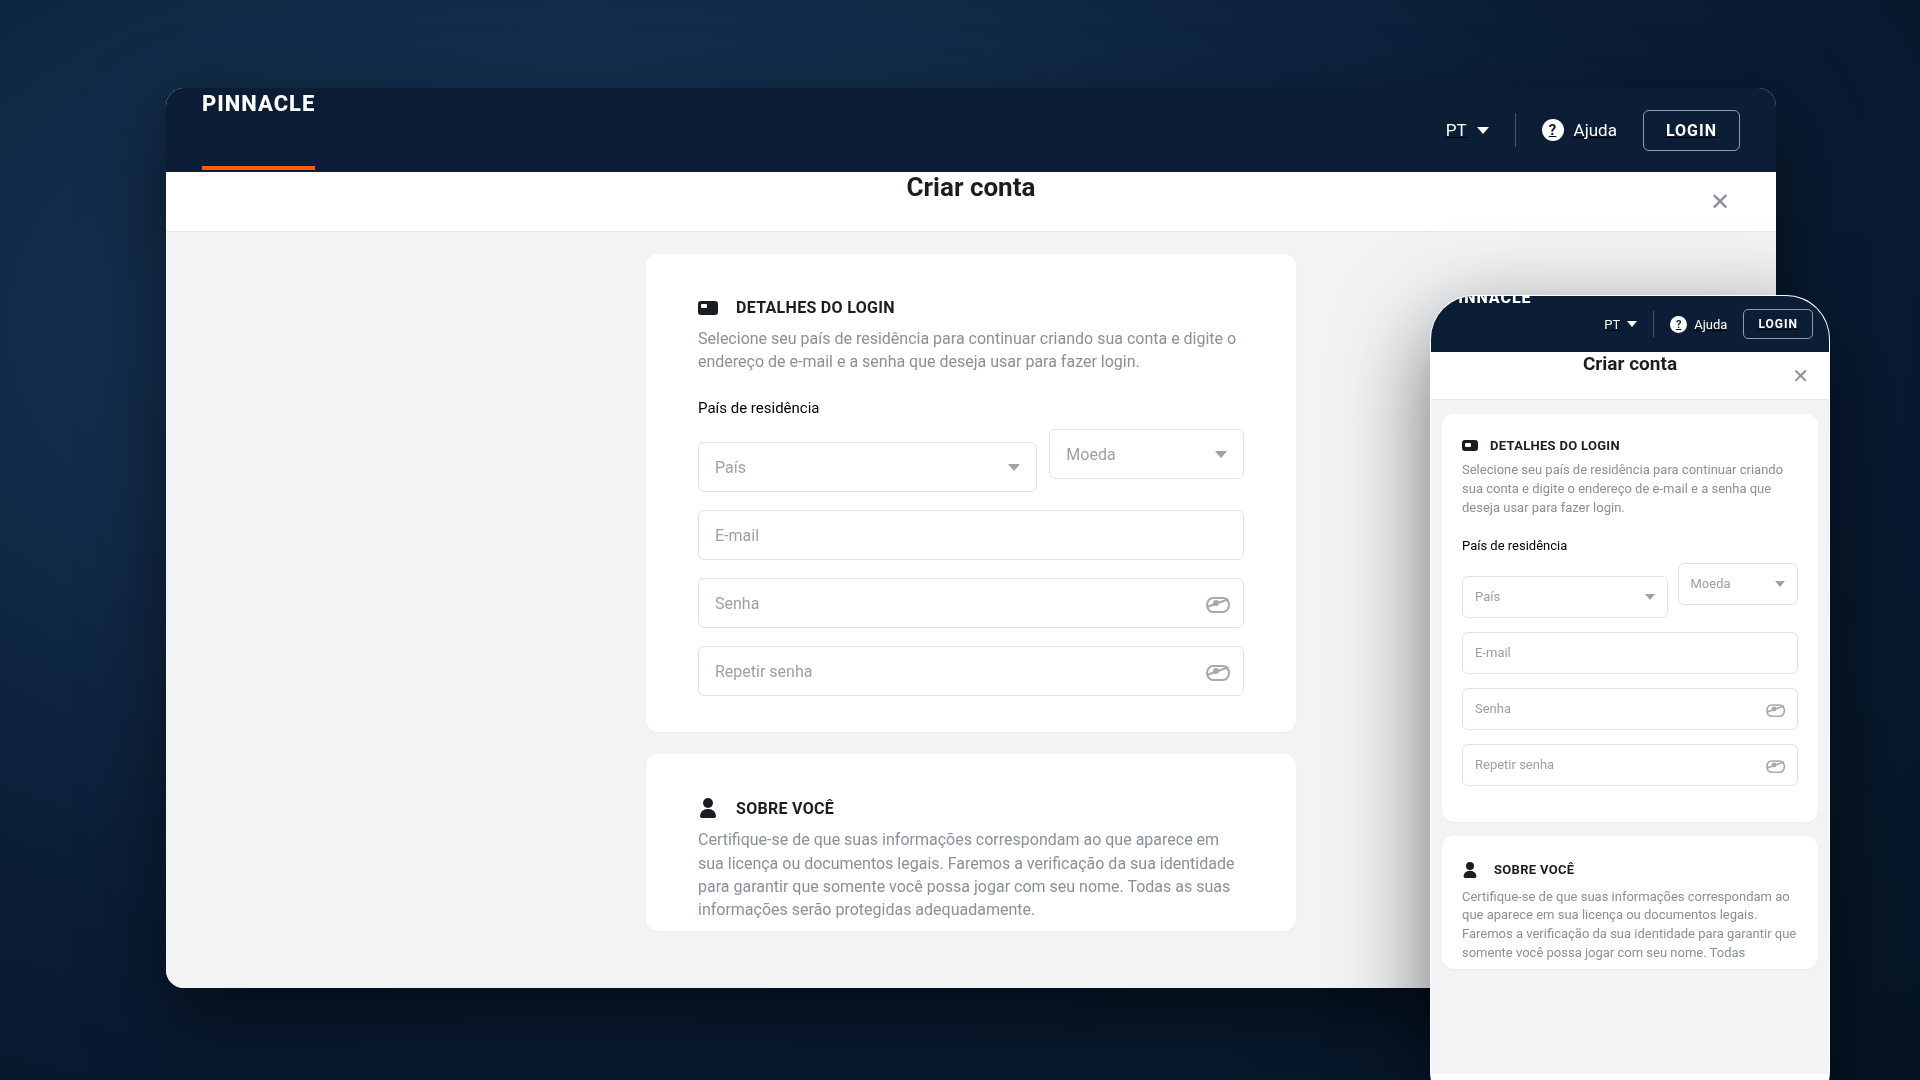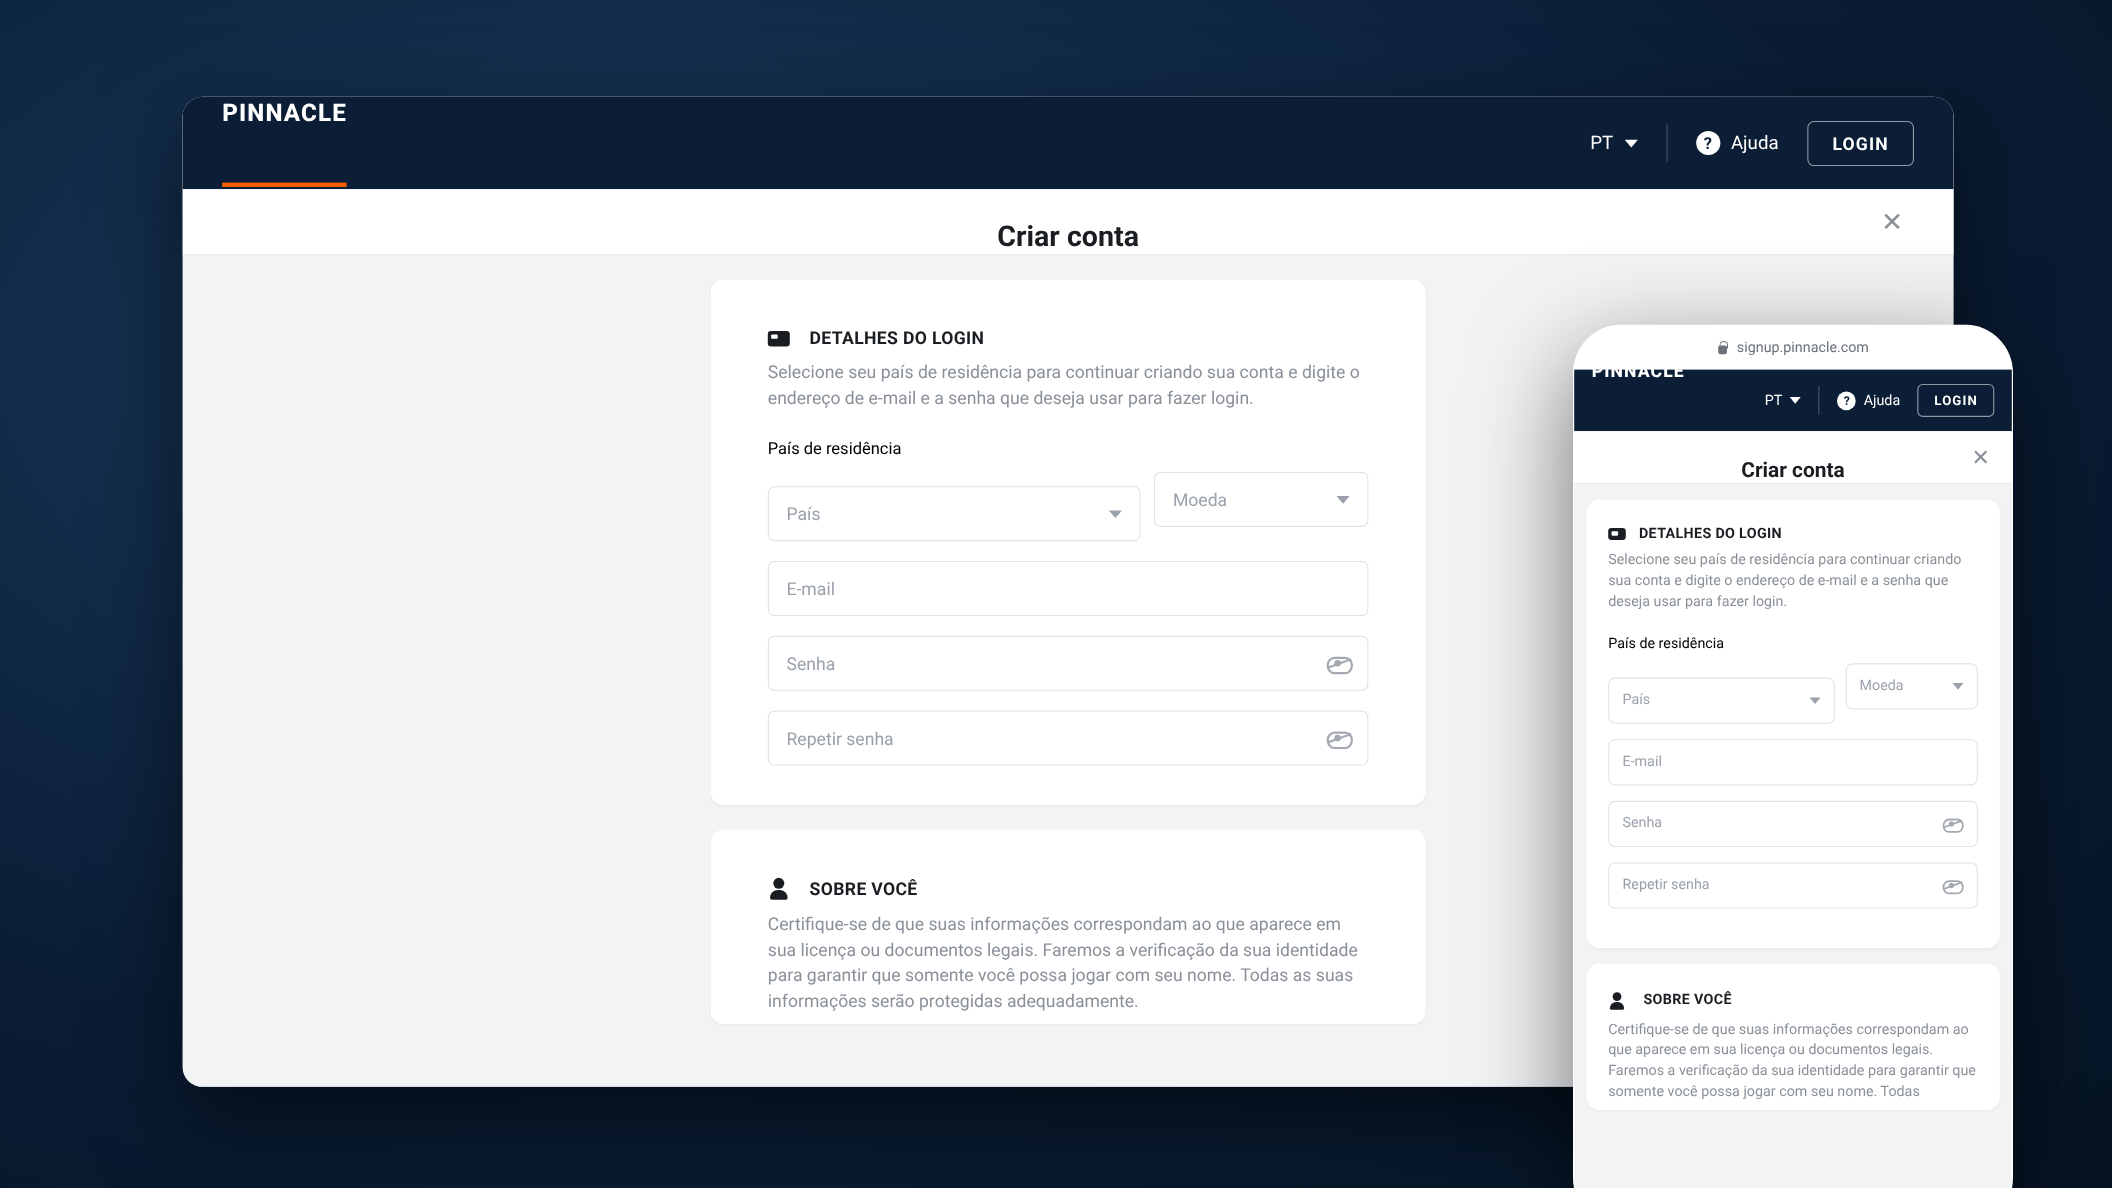--- a/index.html
+++ b/index.html
@@ -47,20 +47,21 @@
   height: 4px;
   width: 100%;
   background: #ff5c00;
   margin-top: 2px;
 }
 
 .header-right {
   display: flex;
   align-items: center;
   gap: 26px;
+  text-decoration: underline;
 }
 
 .lang-picker {
   display: flex; align-items: center; gap: 10px; color: #fff; font-size: 17px;
 }
 .chevron-down {
   width: 0; height: 0; border-left: 6px solid transparent; border-right: 6px solid transparent; border-top: 7px solid #fff;
 }
 
 .header-divider { width: 1px; height: 34px; background: rgba(255,255,255,.25);}
@@ -80,21 +81,21 @@
   border-radius: 6px;
   font-size: 16px;
   background: transparent;
 }
 
 .page-title-bar {
   height: 60px;
   background: #fff;
   border-bottom: 1px solid #e6e8eb;
   display: flex;
-  align-items: flex-end;
+  align-items: flex-start;
   justify-content: center;
   position: relative;
 }
 .page-title-bar .title {
   font-size: 26px;
   font-weight: 700;
   color: #1a1d21;
 }
 .close-x {
   position: absolute;
@@ -312,24 +313,20 @@
         <span class="section-title">SOBRE VOCÊ</span>
       </div>
       <p class="section-desc" style="margin-bottom:0;">Certifique-se de que suas informações correspondam ao que aparece em sua licença ou documentos legais. Faremos a verificação da sua identidade para garantir que somente você possa jogar com seu nome. Todas as suas informações serão protegidas adequadamente.</p>
     </div>
 
   </div>
 </div>
 
 <div class="mobile-device">
 
-  <div class="notch-bar">
-    <span class="lock-icon"></span>
-    <span>signup.pinnacle.com</span>
-  </div>
 
   <div class="app-header" style="display:flex;align-items:center;justify-content:space-between;background:#0b1e35;">
     <div class="logo">
       <span class="logo-text">PINNACLE</span>
       <span class="logo-underline"></span>
     </div>
     <div class="header-right">
       <div class="lang-picker">
         <span>PT</span>
         <span class="chevron-down"></span>

